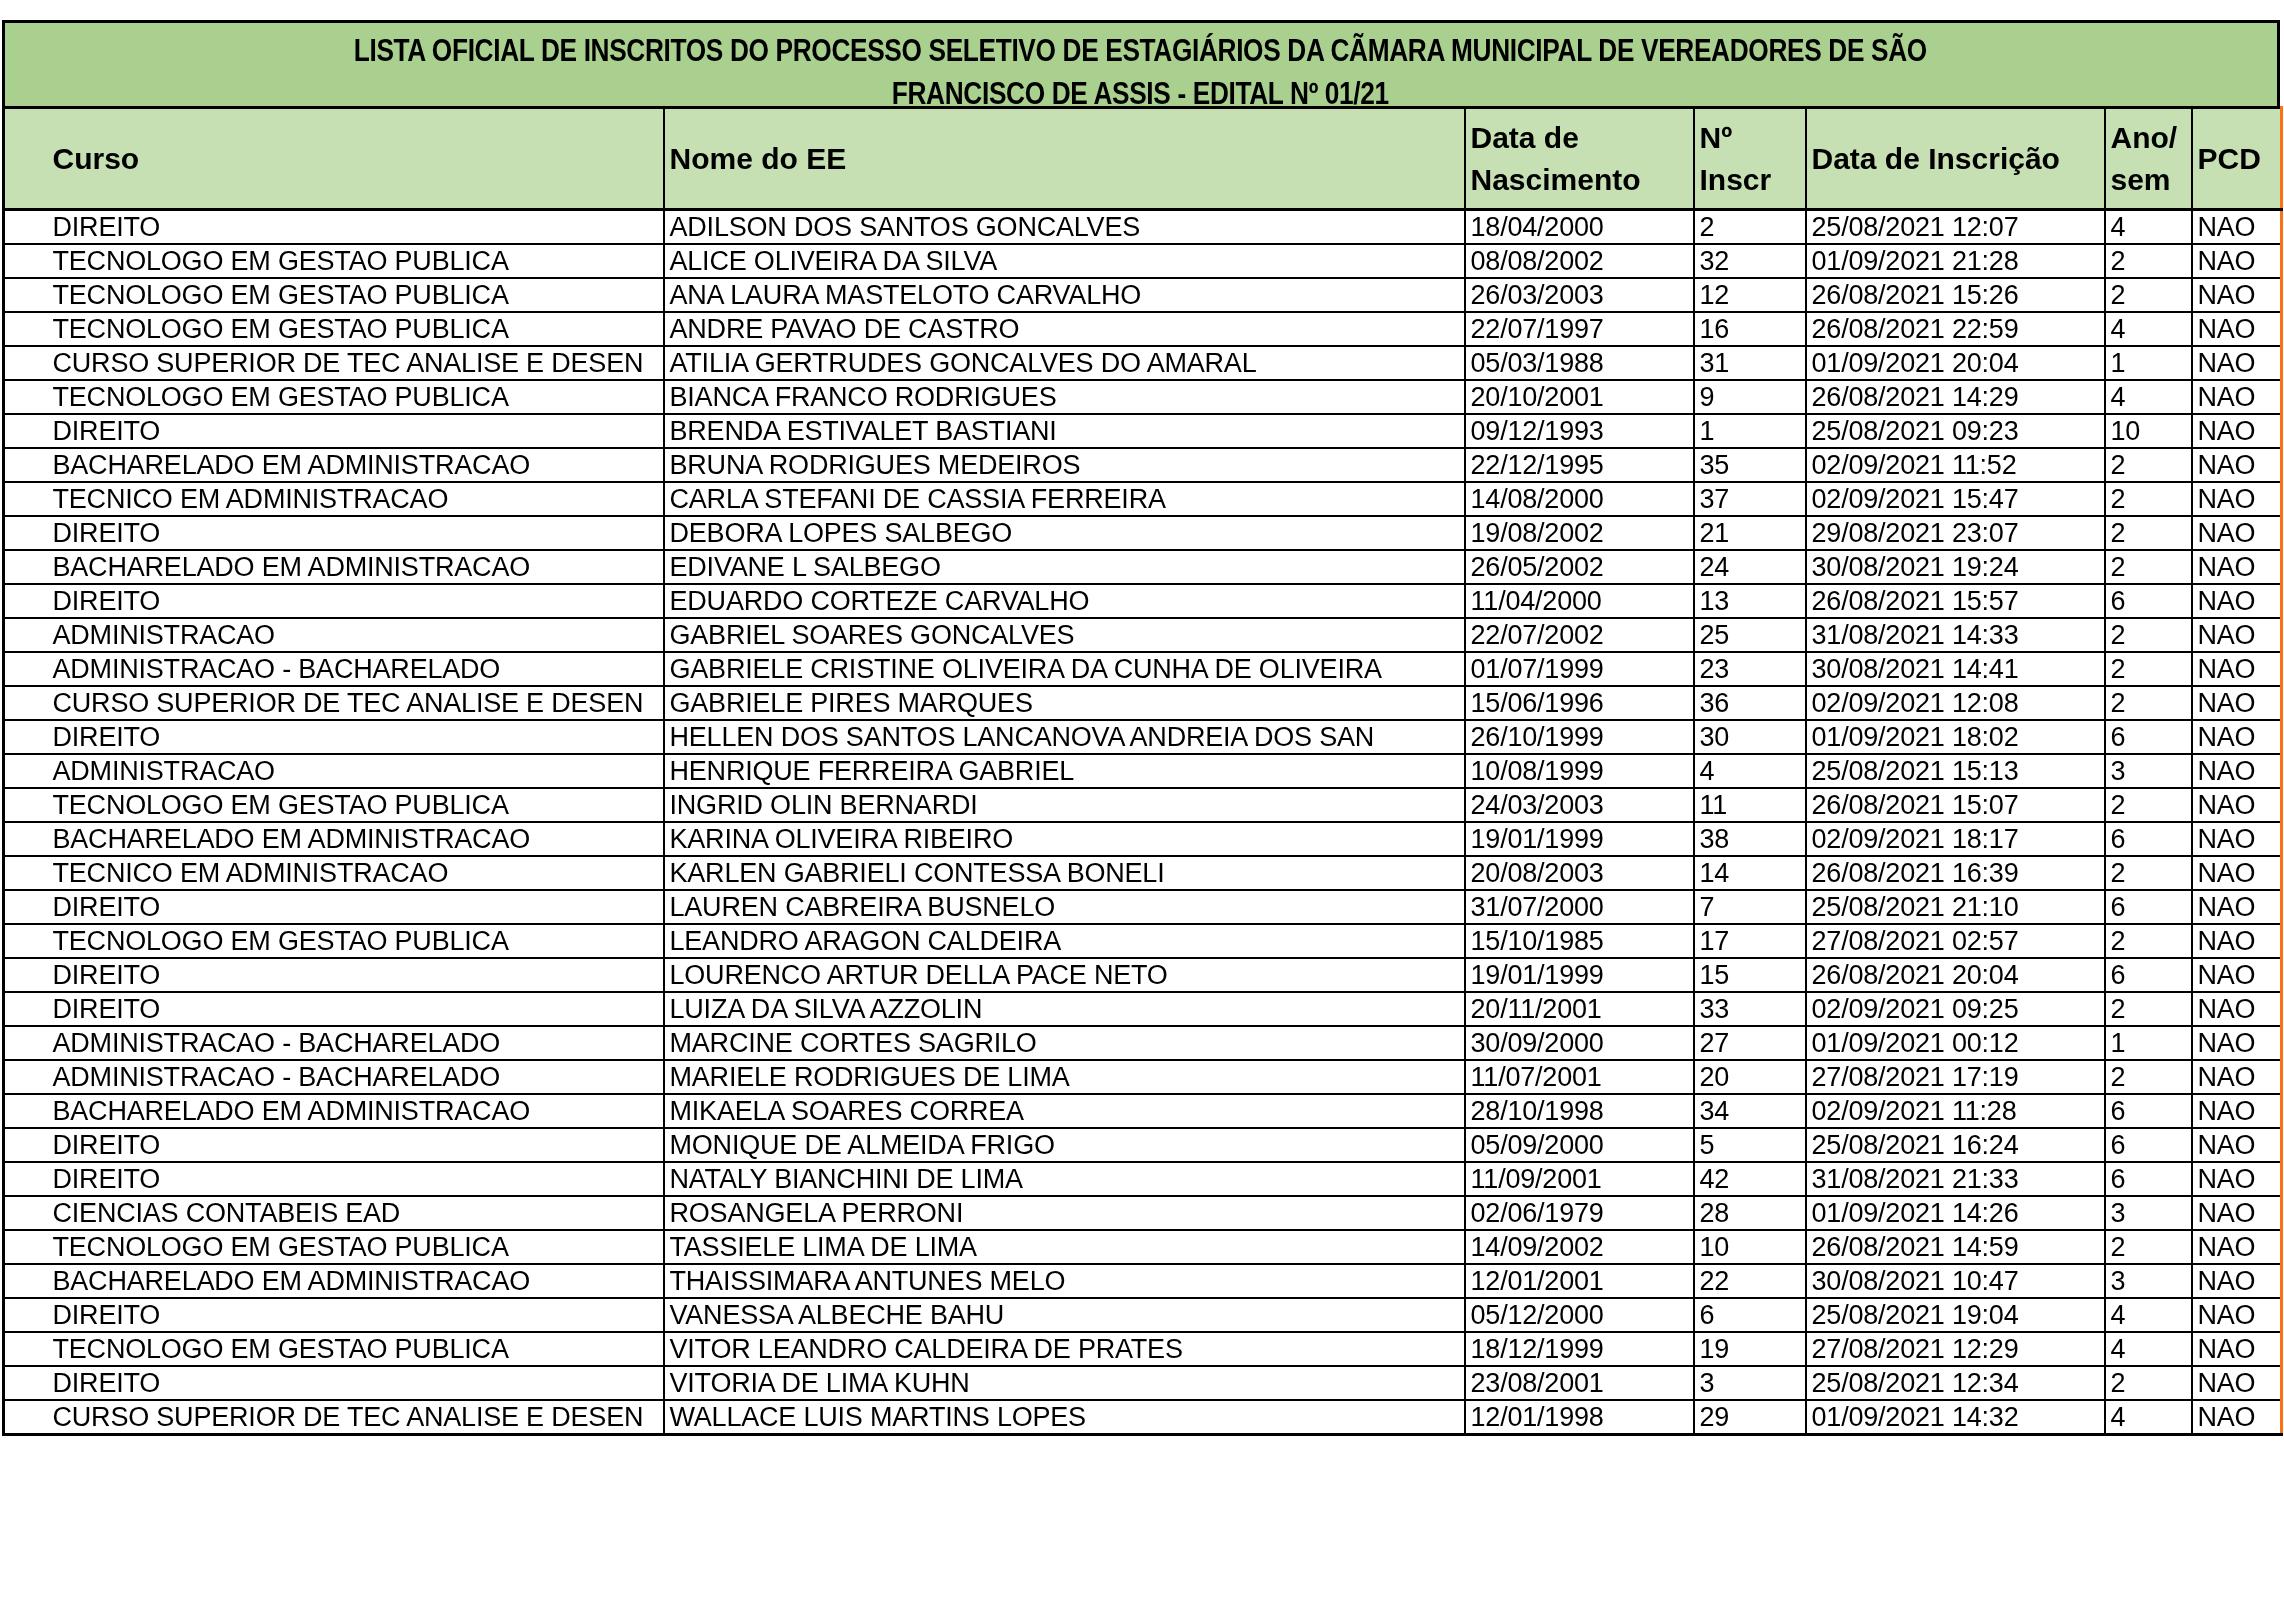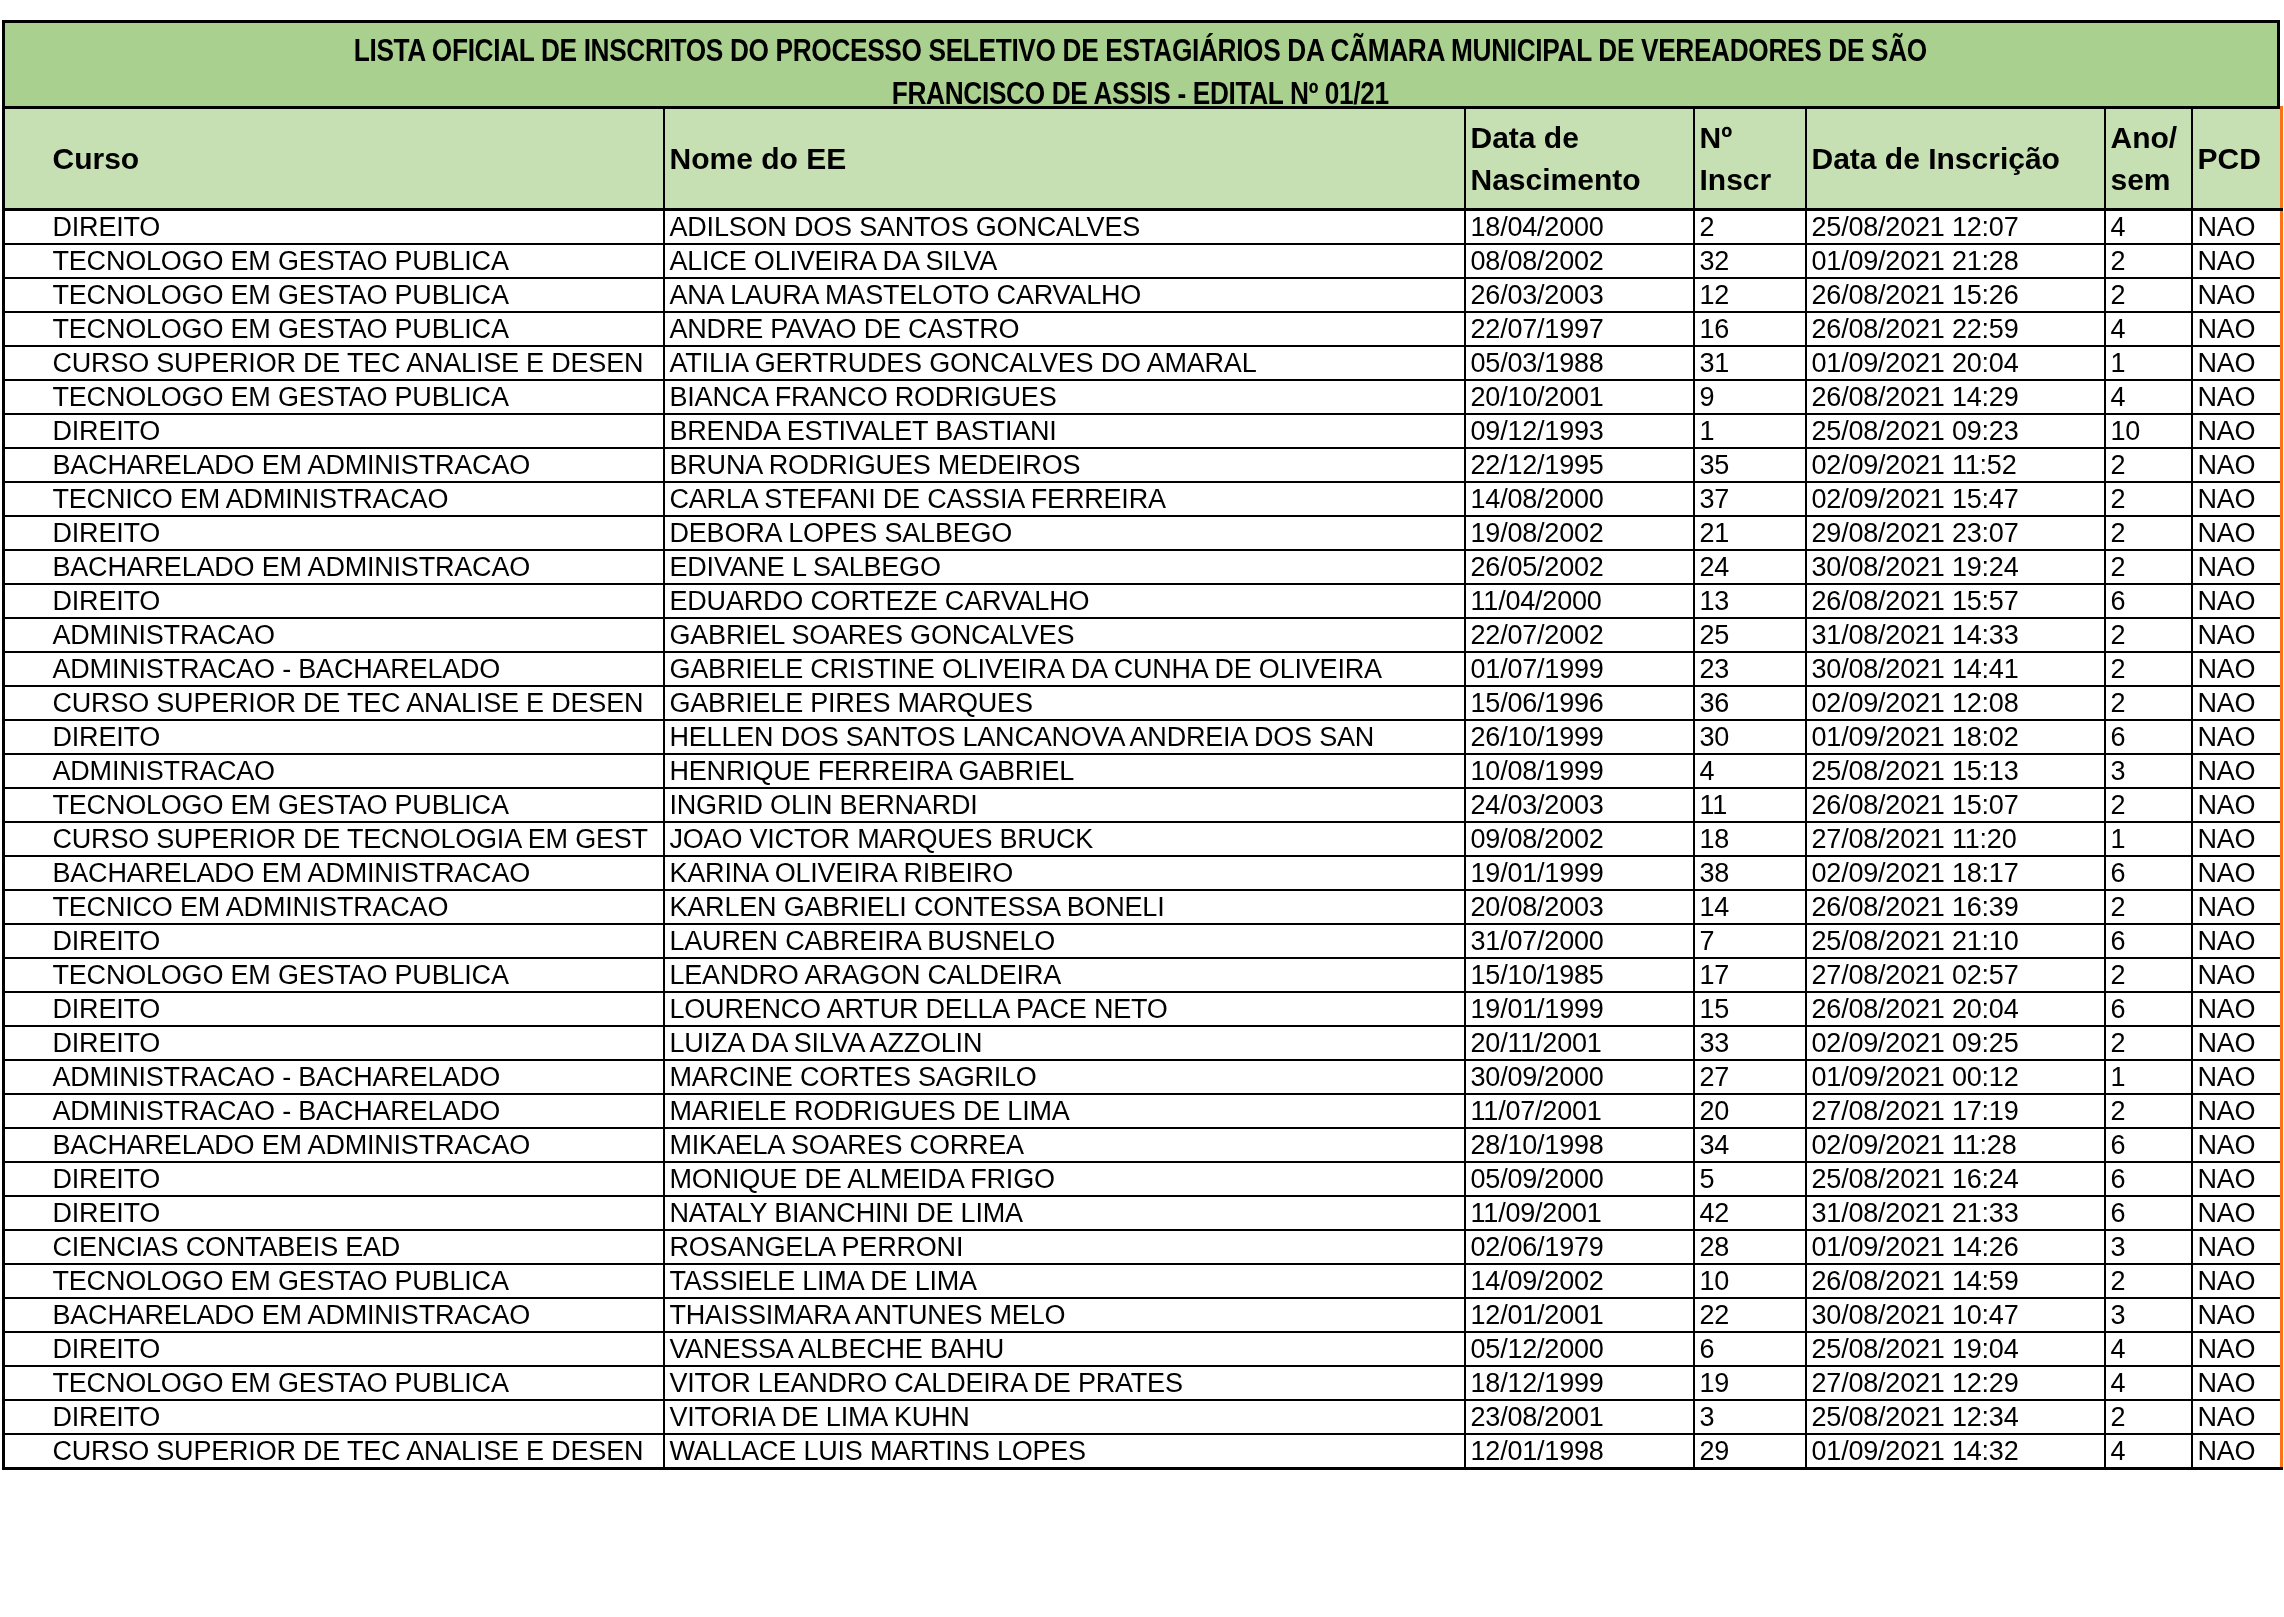--- a/index.html
+++ b/index.html
@@ -228,29 +228,20 @@
         <tr>
           <td>TECNOLOGO EM GESTAO PUBLICA</td>
           <td>INGRID OLIN BERNARDI</td>
           <td>24/03/2003</td>
           <td>11</td>
           <td>26/08/2021 15:07</td>
           <td>2</td>
           <td>NAO</td>
         </tr>
         <tr>
-          <td>CURSO SUPERIOR DE TECNOLOGIA EM GEST</td>
-          <td>JOAO VICTOR MARQUES BRUCK</td>
-          <td>09/08/2002</td>
-          <td>18</td>
-          <td>27/08/2021 11:20</td>
-          <td>1</td>
-          <td>NAO</td>
-        </tr>
-        <tr>
           <td>BACHARELADO EM ADMINISTRACAO</td>
           <td>KARINA OLIVEIRA RIBEIRO</td>
           <td>19/01/1999</td>
           <td>38</td>
           <td>02/09/2021 18:17</td>
           <td>6</td>
           <td>NAO</td>
         </tr>
         <tr>
           <td>TECNICO EM ADMINISTRACAO</td>

